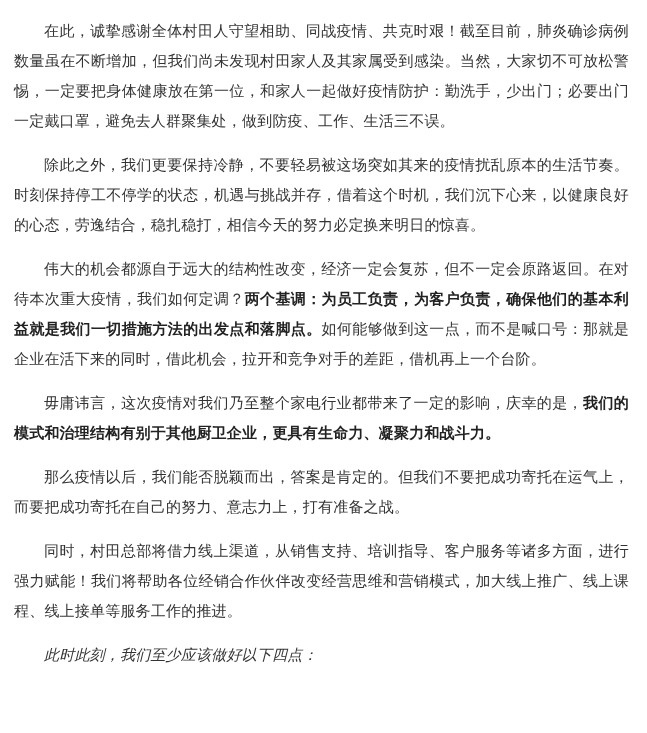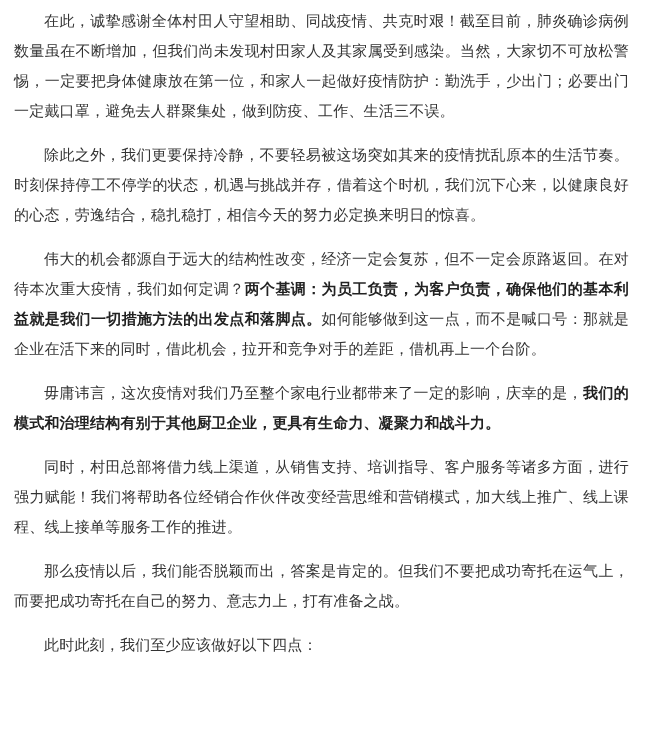--- a/index.html
+++ b/index.html
@@ -12,46 +12,47 @@
     background: #ffffff;
     font-family: "Liberation Sans", sans-serif;
     overflow: hidden;
   }
   #doc {
     position: relative;
     width: 647px;
     height: 733px;
     background: #ffffff;
     box-sizing: border-box;
-    padding: 6px 18px 0 14px;
+    padding: 16px 18px 0 14px;
   }
   .para {
     font-size: 15px;
     line-height: 30px;
     color: #333333;
     text-indent: 2em;
     margin: 0 0 14px 0;
     text-align: justify;
     letter-spacing: 0.2px;
     word-break: break-all;
   }
   .para.tight {
     margin-bottom: 6px;
+    font-style: italic;
   }
   .b {
     font-weight: bold;
     color: #222222;
   }
 </style>
 </head>
 <body>
 
 <div id="doc">
   <div id="paragraphs">
       <p class="para"><span>在此，诚挚感谢全体村田人守望相助、同战疫情、共克时艰！截至目前，肺炎确诊病例数量虽在不断增加，但我们尚未发现村田家人及其家属受到感染。当然，大家切不可放松警惕，一定要把身体健康放在第一位，和家人一起做好疫情防护：勤洗手，少出门；必要出门一定戴口罩，避免去人群聚集处，做到防疫、工作、生活三不误。</span></p>
       <p class="para"><span>除此之外，我们更要保持冷静，不要轻易被这场突如其来的疫情扰乱原本的生活节奏。时刻保持停工不停学的状态，机遇与挑战并存，借着这个时机，我们沉下心来，以健康良好的心态，劳逸结合，稳扎稳打，相信今天的努力必定换来明日的惊喜。</span></p>
       <p class="para"><span>伟大的机会都源自于远大的结构性改变，经济一定会复苏，但不一定会原路返回。在对待本次重大疫情，我们如何定调？</span><span class="b">两个基调：为员工负责，为客户负责，确保他们的基本利益就是我们一切措施方法的出发点和落脚点。</span><span>如何能够做到这一点，而不是喊口号：那就是企业在活下来的同时，借此机会，拉开和竞争对手的差距，借机再上一个台阶。</span></p>
       <p class="para"><span>毋庸讳言，这次疫情对我们乃至整个家电行业都带来了一定的影响，庆幸的是，</span><span class="b">我们的模式和治理结构有别于其他厨卫企业，更具有生命力、凝聚力和战斗力。</span></p>
+      <p class="para"><span>那么疫情以后，我们能否脱颖而出，答案是肯定的。但我们不要把成功寄托在运气上，而要把成功寄托在自己的努力、意志力上，打有准备之战。</span></p>
       <p class="para"><span>同时，村田总部将借力线上渠道，从销售支持、培训指导、客户服务等诸多方面，进行强力赋能！我们将帮助各位经销合作伙伴改变经营思维和营销模式，加大线上推广、线上课程、线上接单等服务工作的推进。</span></p>
-      <p class="para"><span>那么疫情以后，我们能否脱颖而出，答案是肯定的。但我们不要把成功寄托在运气上，而要把成功寄托在自己的努力、意志力上，打有准备之战。</span></p>
       <p class="para tight"><span>此时此刻，我们至少应该做好以下四点：</span></p>
     </div>
 </div>
 
 </body></html>

